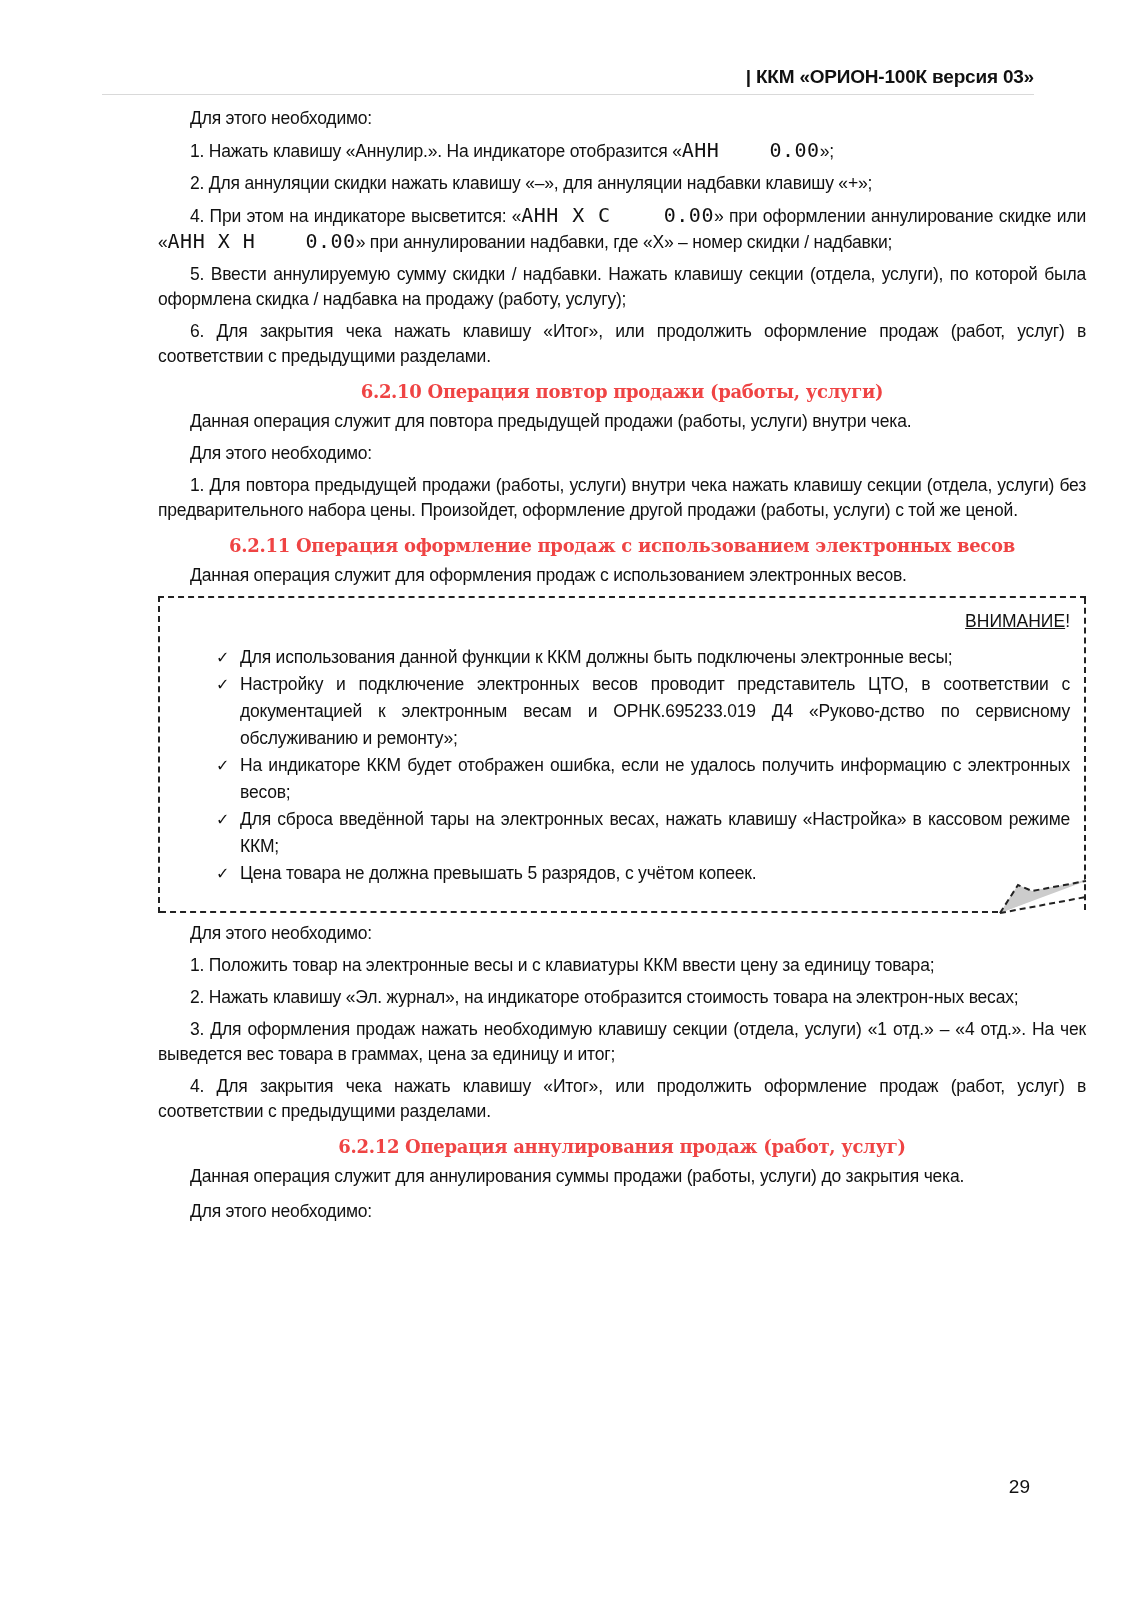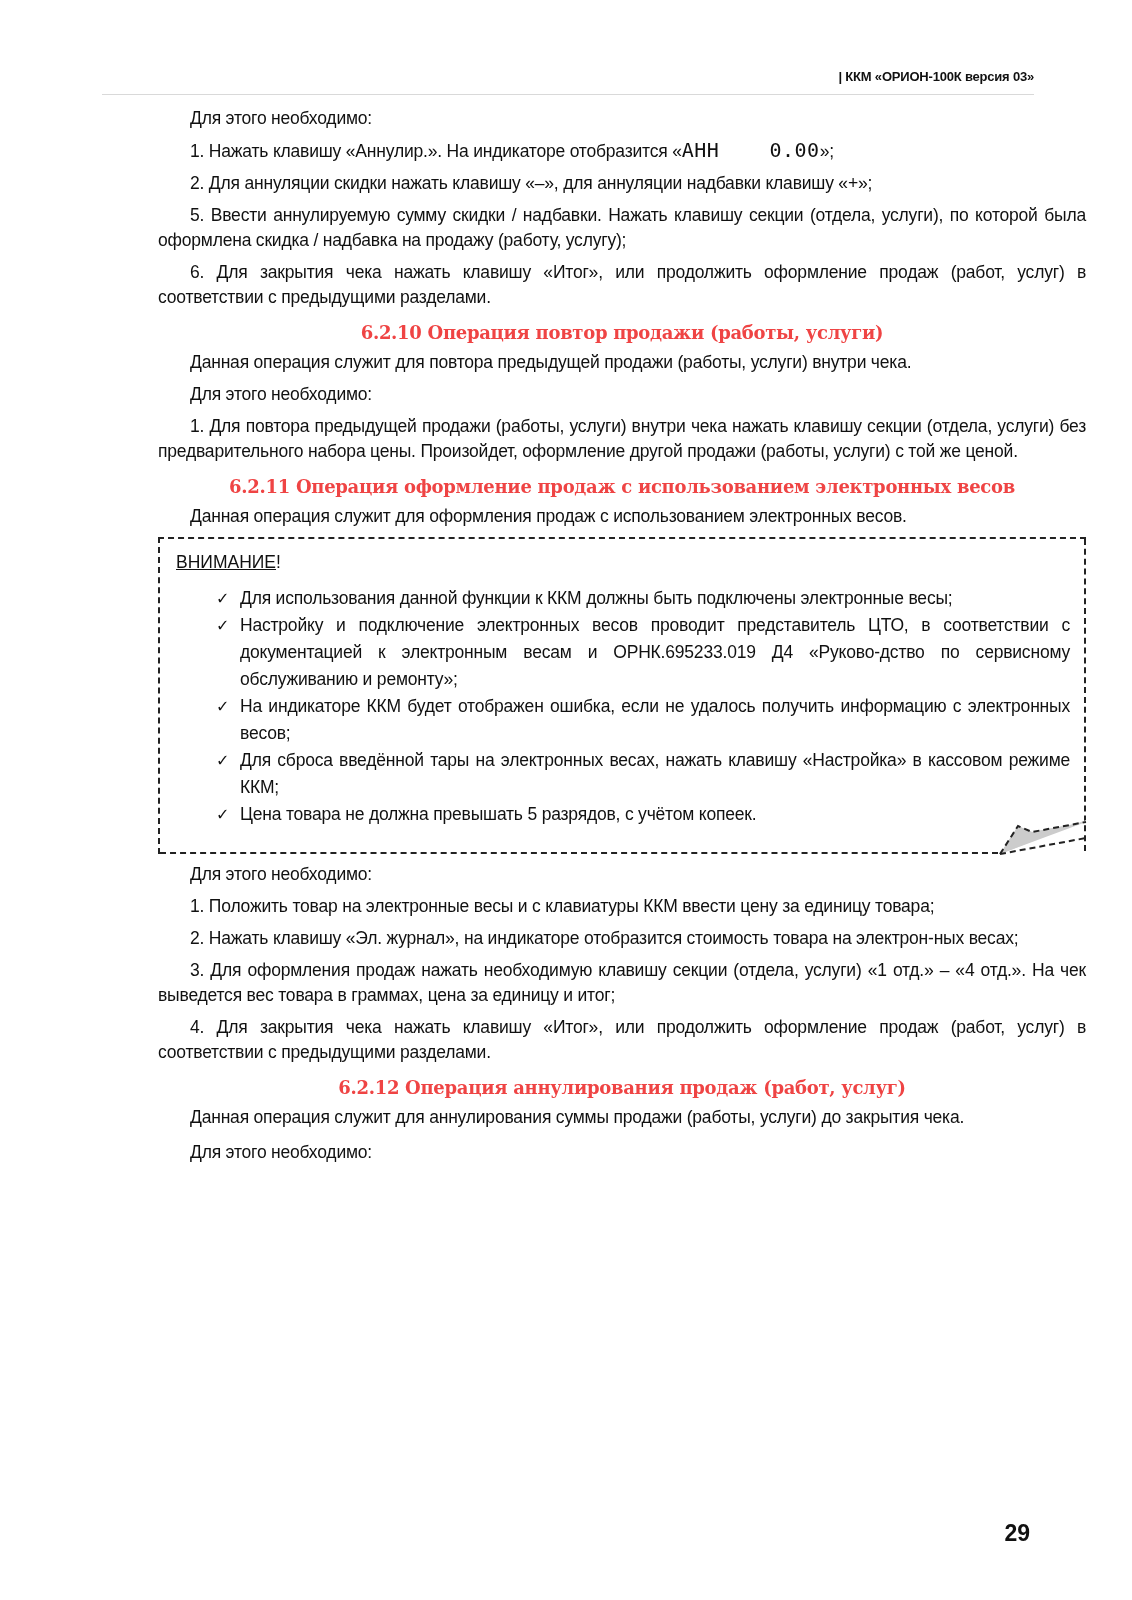--- a/index.html
+++ b/index.html
@@ -1,50 +1,51 @@
 <!DOCTYPE html>
 <html><head>
   <meta charset="utf-8">
   <style>
     html, body { margin: 0; padding: 0; background: #ffffff; }
     body { width: 1132px; height: 1600px; position: relative; overflow: hidden;
       font-family: "Liberation Sans", "DejaVu Sans", sans-serif; color: #111; }
     .header { position: absolute; left: 102px; right: 98px; top: 62px; height: 32px;
       border-bottom: 1px solid #d9d9d9; text-align: right; }
-    .header-text { font-size: 13px; font-weight: bold; letter-spacing: -0.2px; line-height: 30px; }
+    .header-text { font-size: 19px; font-weight: bold; letter-spacing: -0.2px; line-height: 30px; }
     .page { position: absolute; left: 121px; width: 928px; top: 106px; margin-left: 37px; }
     p { margin: 0; font-size: 17.5px; line-height: 25px; text-align: justify; letter-spacing: -0.2px; }
     p.ind { text-indent: 32px; }
     p.gap { margin-top: 7px; }
     .lcd { font-family: "DejaVu Sans Mono", monospace; font-size: 20px; letter-spacing: 0.5px; white-space: pre; }
     h3 { margin: 10px 0 4px; font-family: "DejaVu Serif", "Liberation Serif", serif; font-weight: bold;
       color: #ef4444; font-size: 18px; text-align: center; letter-spacing: -0.3px; line-height: 26px; }
     .warn { position: relative; margin: 8px 0 8px 0; border: 2px dashed #222; border-right: none; border-bottom: none;
       padding: 10px 16px 26px 16px; }
     .warn-right { position: absolute; right: 0; top: 0; height: 312px; border-right: 2px dashed #222; }
     .warn-bottom { position: absolute; left: 0; bottom: 0; width: 838px; border-bottom: 2px dashed #222; }
-    .warn-title { text-align: left; font-size: 17.5px; line-height: 26px; margin-bottom: 10px; }
+    .warn-title { text-align: right; font-size: 17.5px; line-height: 26px; margin-bottom: 10px; }
     .warn-title u { text-decoration: underline; }
     ul.checks { list-style: none; margin: 0; padding: 0 0 0 40px; }
     ul.checks li { position: relative; font-size: 17.5px; line-height: 27px; text-align: justify; padding-left: 24px; letter-spacing: -0.2px; }
     ul.checks li .chk { position: absolute; left: 0; top: 0; font-size: 16px; }
     .dogear { position: absolute; right: -2px; bottom: -2px; width: 90px; height: 36px; }
-    .pagenum { position: absolute; right: 102px; top: 1520px; font-size: 23px; font-weight: bold; }
+    .pagenum { position: absolute; right: 102px; top: 1476px; font-size: 19px; font-weight: normal; }
   </style>
 </head>
 <body>
 
 <div class="header">
   <span class="header-text">| ККМ «ОРИОН-100К версия 03»</span>
 </div>
 
 <div class="page">
   <p class="ind">Для этого необходимо:</p>
   <p class="ind gap"><span>1. Нажать клавишу «Аннулир.». На индикаторе отобразится «</span><span class="lcd">АНН    0.00</span><span>»;</span></p>
   <p class="ind gap">2. Для аннуляции скидки нажать клавишу «–», для аннуляции надбавки клавишу «+»;</p>
+  <p class="ind gap"><span>4. При этом на индикаторе высветится: «</span><span class="lcd">АНН Х С    0.00</span><span>» при оформлении аннулирование скидке или «</span><span class="lcd">АНН Х Н    0.00</span><span>» при аннулировании надбавки, где «Х» – номер скидки / надбавки;</span></p>
   <p class="ind gap">5. Ввести аннулируемую сумму скидки / надбавки. Нажать клавишу секции (отдела, услуги), по которой была оформлена скидка / надбавка на продажу (работу, услугу);</p>
   <p class="ind gap">6. Для закрытия чека нажать клавишу «Итог», или продолжить оформление продаж (работ, услуг) в соответствии с предыдущими разделами.</p>
 
   <h3>6.2.10 Операция повтор продажи (работы, услуги)</h3>
   <p class="ind">Данная операция служит для повтора предыдущей продажи (работы, услуги) внутри чека.</p>
   <p class="ind gap">Для этого необходимо:</p>
   <p class="ind gap">1. Для повтора предыдущей продажи (работы, услуги) внутри чека нажать клавишу секции (отдела, услуги) без предварительного набора цены. Произойдет, оформление другой продажи (работы, услуги) с той же ценой.</p>
 
   <h3>6.2.11 Операция оформление продаж с использованием электронных весов</h3>
   <p class="ind">Данная операция служит для оформления продаж с использованием электронных весов.</p>

